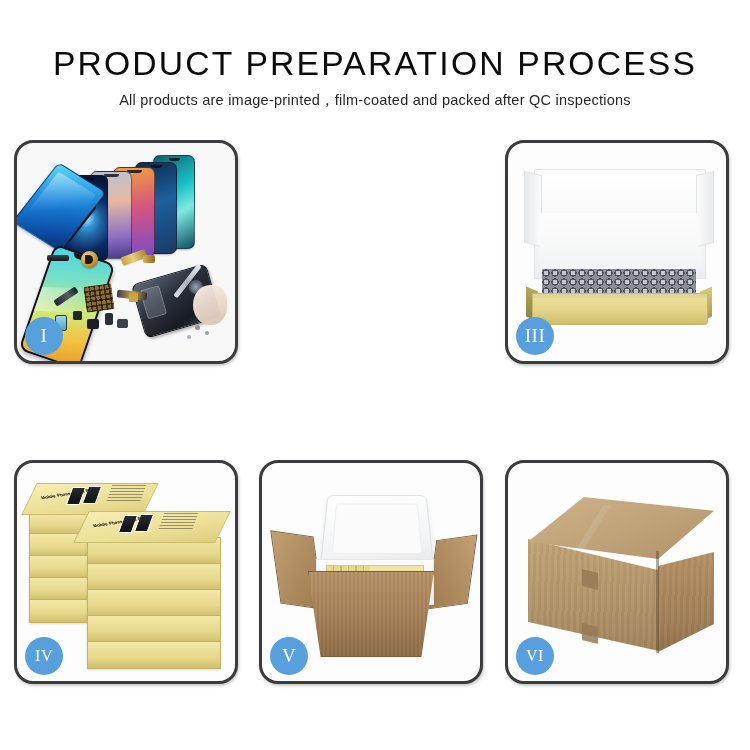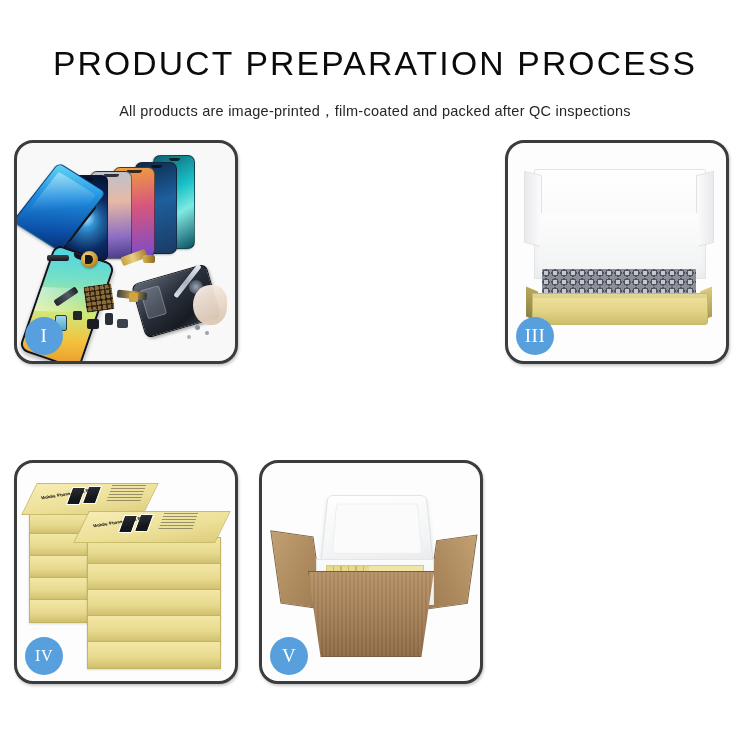--- a/index.html
+++ b/index.html
@@ -23,21 +23,21 @@
     font-size: 34px;
     font-weight: 400;
     letter-spacing: 2.2px;
     color: #0b0b0b;
     line-height: 38px;
     white-space: nowrap;
     font-family: "Liberation Sans", sans-serif;
     transform: scaleX(0.99);
   }
   .subtitle {
-    margin: 11px;
+    margin: 0;
     padding-top: 9px;
     font-size: 14.5px;
     font-weight: 400;
     letter-spacing: 0.25px;
     color: #262626;
     line-height: 18px;
     white-space: nowrap;
   }
 
   
@@ -626,15 +626,33 @@
           <div class="ct-inner">
             <div class="ct-inner-left"></div>
             <div class="ct-inner-right"></div>
           </div>
           <div class="ct-body"></div>
         </div>
       </div>
       <div class="badge">V</div>
     </div>
 
+    <div class="panel p6">
+      <div class="stage">
+        <div class="sealed">
+          <div class="sl-left">
+              <span class="corrug"></span>
+            </div>
+          <div class="sl-right">
+              <span class="corrug"></span>
+            </div>
+          <div class="sl-top"></div>
+          <div class="sl-seam"></div>
+          <div class="sl-edge"></div>
+          <div class="sl-tape-1"></div>
+          <div class="sl-tape-2"></div>
+        </div>
+      </div>
+      <div class="badge small-type">VI</div>
+    </div>
 
   </div>
 </div>
 
 </body></html>

